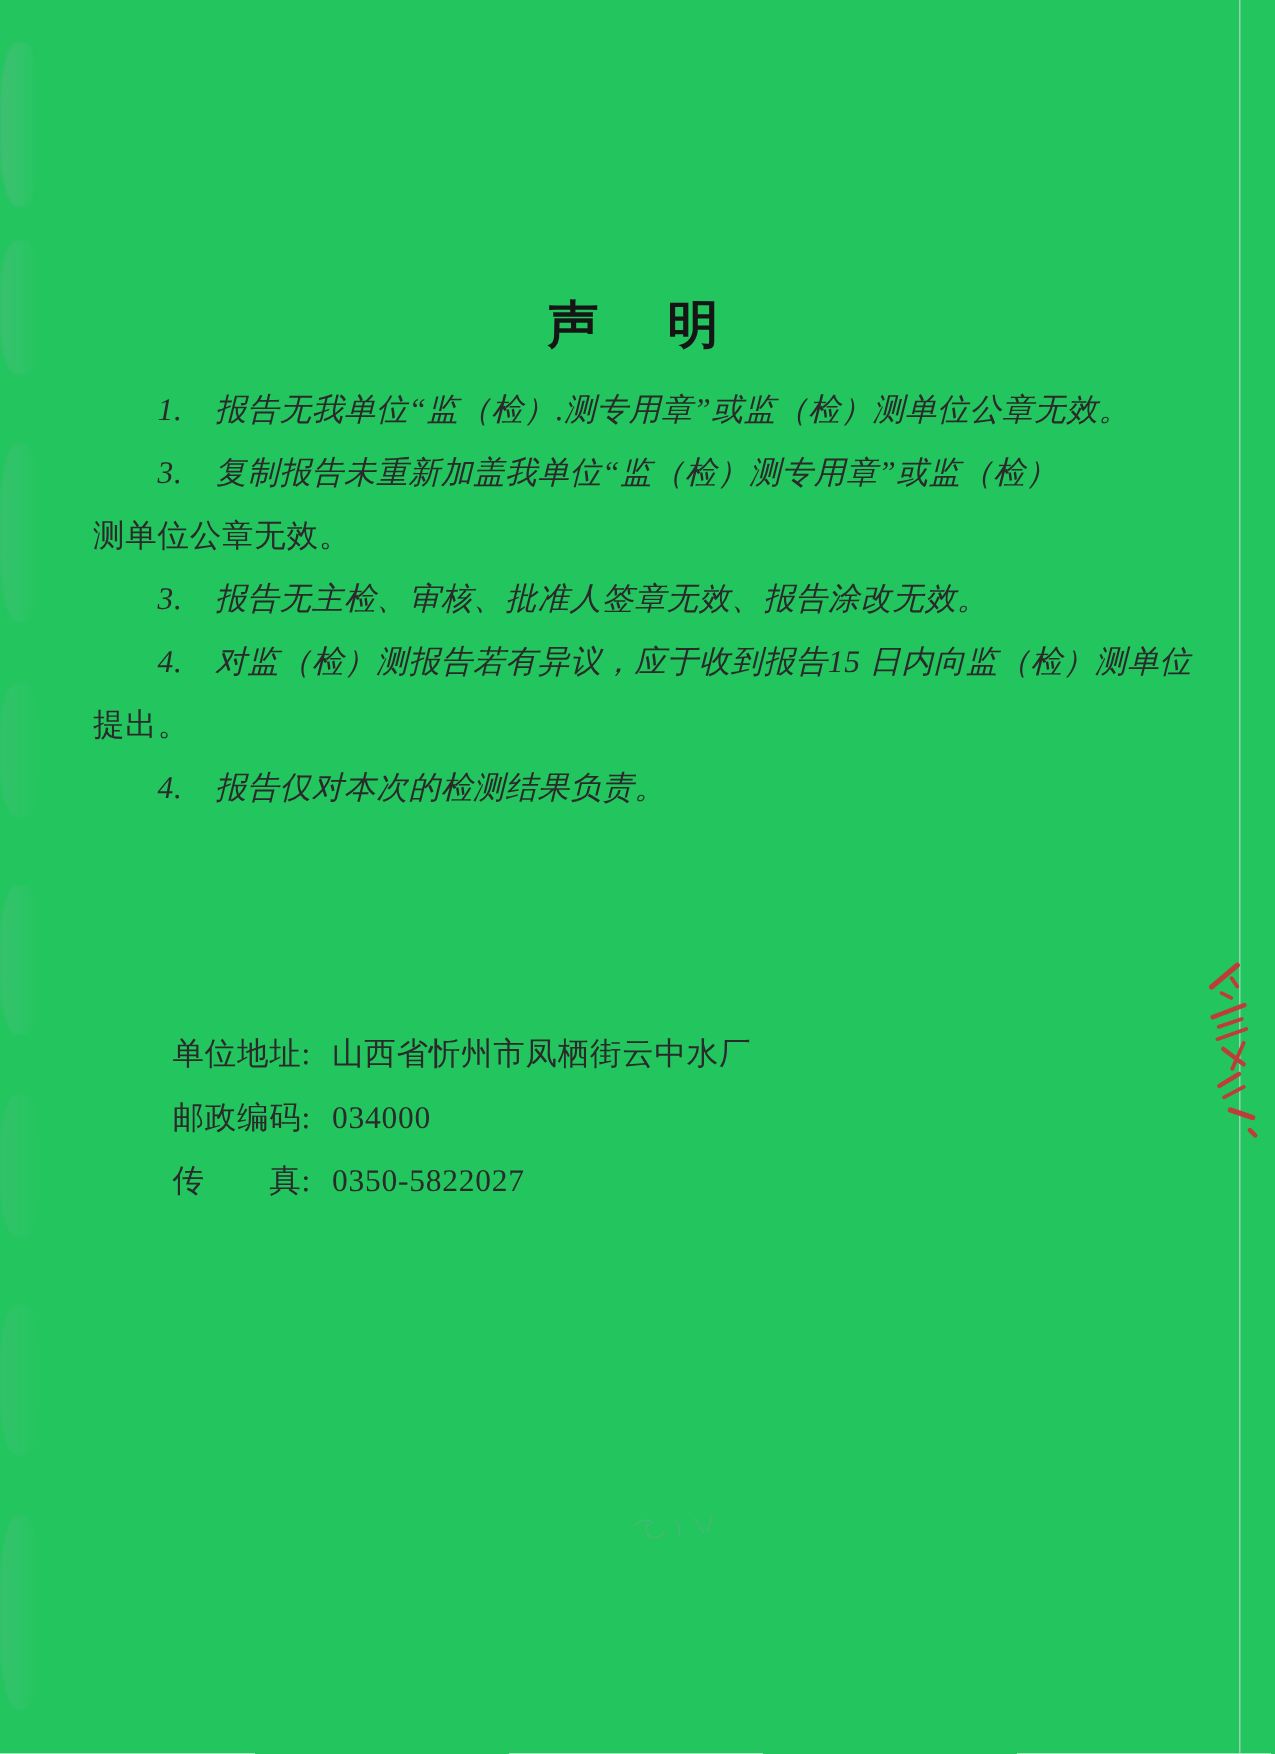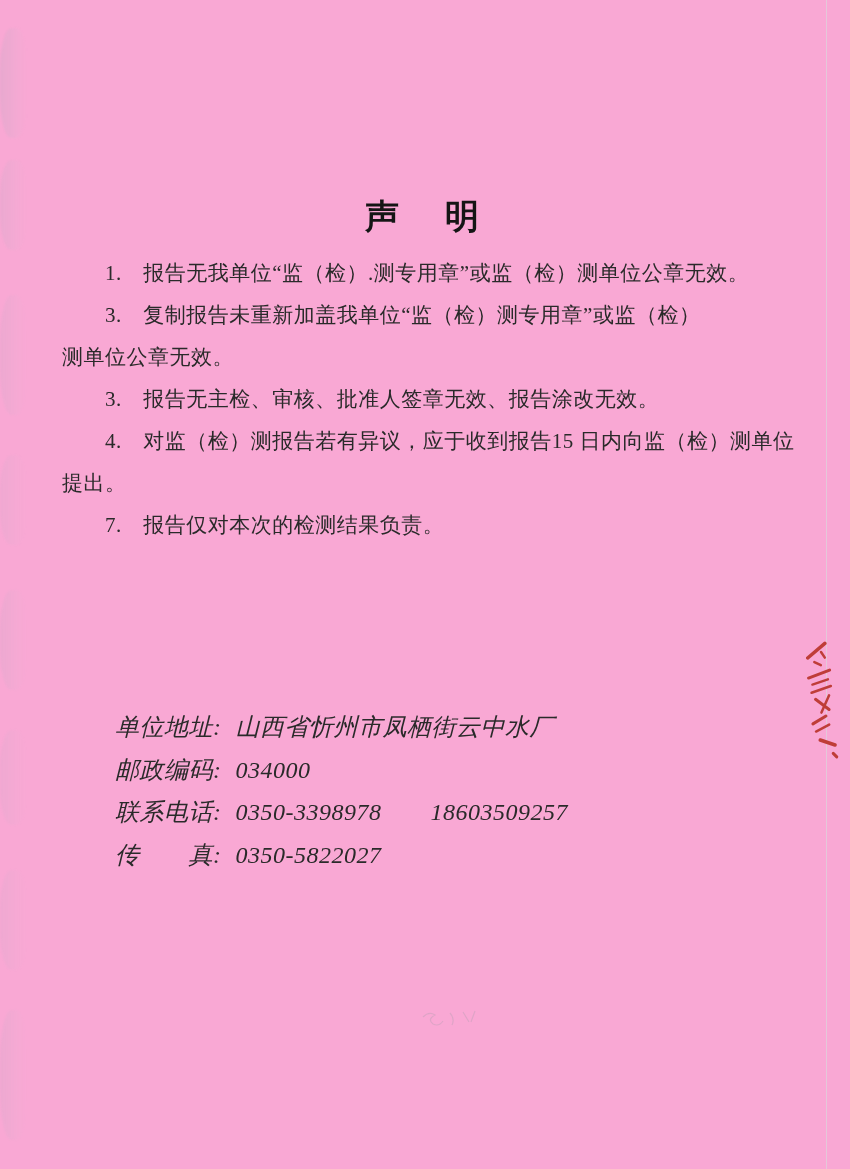--- a/index.html
+++ b/index.html
@@ -11,21 +11,21 @@
     width: 850px;
     height: 1169px;
     position: relative;
     overflow: hidden;
     font-family: "Liberation Serif", "DejaVu Serif", serif;
     color: #2a2a2a;
   }
   .page {
     position: absolute;
     inset: 0;
-    background: #f9a8d4;
+    background: #22c55e;
   }
   
   .streak {
     position: absolute;
     left: 0;
     width: 28px;
     background: linear-gradient(90deg, rgba(168,172,190,0.22), rgba(190,194,210,0.08) 60%, rgba(255,255,255,0));
     border-radius: 40%;
     filter: blur(1px);
   }
@@ -75,28 +75,28 @@
     font-size: 21px;
     letter-spacing: 0.5px;
   }
   .s-line {
     height: 42px;
     line-height: 42px;
     white-space: pre;
   }
   .s-line.first {
     padding-left: 43px;
+    font-style: italic;
   }
   .contact {
     position: absolute;
-    top: 706px;
+    top: 681px;
     left: 115px;
-    font-size: 24px;
+    font-size: 21px;
     letter-spacing: 0.5px;
-    font-style: italic;
   }
   .c-line {
     height: 42.5px;
     line-height: 42.5px;
     white-space: pre;
   }
   .c-label { white-space: pre; }
   .c-value { margin-left: 14px; white-space: pre; }
 </style>
 </head>
@@ -146,23 +146,22 @@
 
   <div class="title">声　明</div>
 
   <div class="statement">
       <div class="s-line first">1.　报告无我单位“监（检）.测专用章”或监（检）测单位公章无效。</div>
       <div class="s-line first">3.　复制报告未重新加盖我单位“监（检）测专用章”或监（检）</div>
       <div class="s-line">测单位公章无效。</div>
       <div class="s-line first">3.　报告无主检、审核、批准人签章无效、报告涂改无效。</div>
       <div class="s-line first">4.　对监（检）测报告若有异议，应于收到报告15 日内向监（检）测单位</div>
       <div class="s-line">提出。</div>
-      <div class="s-line first">7.　报告仅对本次的检测结果负责。</div>
+      <div class="s-line first">4.　报告仅对本次的检测结果负责。</div>
     </div>
 
   <div class="contact">
       <div class="c-line"><span class="c-label">单位地址:</span><span class="c-value">山西省忻州市凤栖街云中水厂</span></div>
       <div class="c-line"><span class="c-label">邮政编码:</span><span class="c-value">034000</span></div>
-      <div class="c-line"><span class="c-label">联系电话:</span><span class="c-value">0350-3398978　　18603509257</span></div>
       <div class="c-line"><span class="c-label">传　　真:</span><span class="c-value">0350-5822027</span></div>
     </div>
 
 </div>
 
 </body></html>

